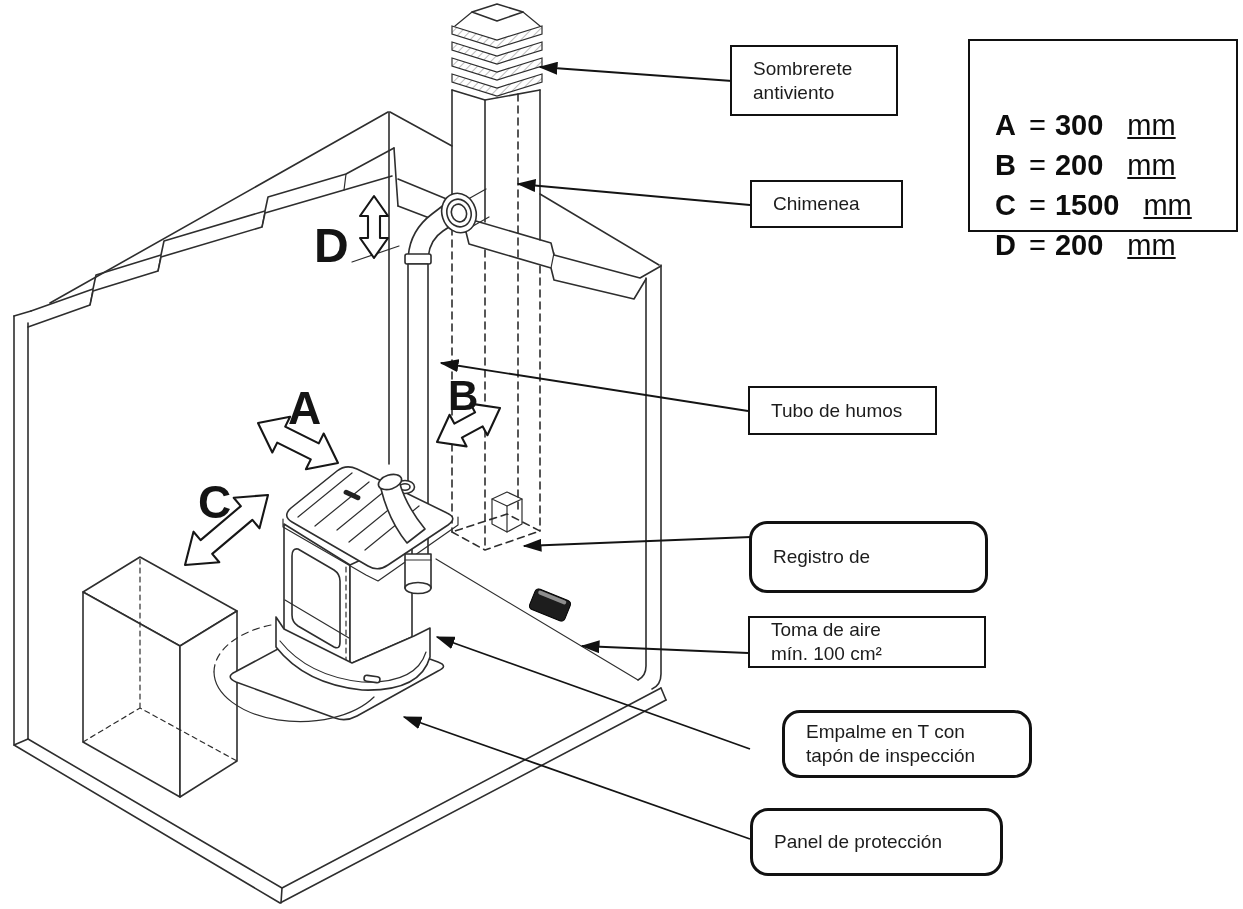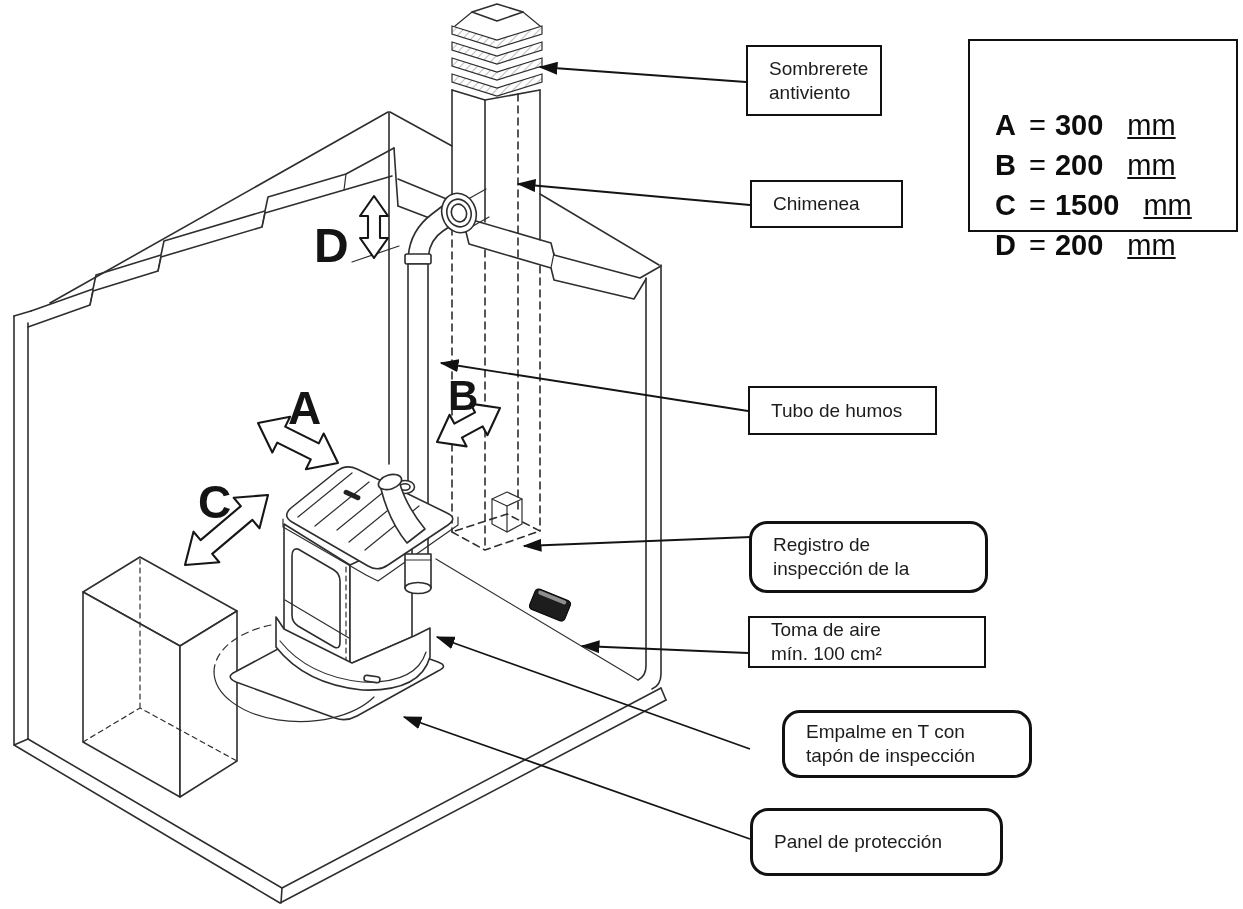--- a/index.html
+++ b/index.html
@@ -187,36 +187,35 @@
     <path class="leader" marker-end="url(#ah)" d="M746,82 L540,67"></path>
     <path class="leader" marker-end="url(#ah)" d="M750,205 L518,184"></path>
     <path class="leader" marker-end="url(#ah)" d="M748,411 L441,363"></path>
     <path class="leader" marker-end="url(#ah)" d="M751,537 L524,546"></path>
     <path class="leader" marker-end="url(#ah)" d="M748,653 L582,646"></path>
     <path class="leader" marker-end="url(#ah)" d="M750,749 L437,637"></path>
     <path class="leader" marker-end="url(#ah)" d="M750,839 L404,717"></path>
   </g>
 </svg>
 
-<div class="co" style="left:746px;top:45px;width:136px;height:71px">
+<div class="co" style="left:730px;top:45px;width:168px;height:71px">
   <div>Sombrerete</div>
   <div>antiviento</div>
 </div>
 
 <div class="co" style="left:750px;top:180px;width:153px;height:48px">
   <div>Chimenea</div>
 </div>
 
 <div class="co" style="left:748px;top:386px;width:189px;height:49px">
   <div>Tubo de humos</div>
 </div>
 
 <div class="co thick" style="left:749px;top:521px;width:239px;height:72px">
   <div>Registro de</div>
-  <div>inspección de la</div>
 </div>
 
 <div class="co" style="left:748px;top:616px;width:238px;height:52px">
   <div>Toma de aire</div>
   <div>mín. 100 cm²</div>
 </div>
 
 <div class="co thick" style="left:782px;top:710px;width:250px;height:68px">
   <div>Empalme en T con</div>
   <div>tapón de inspección</div>

